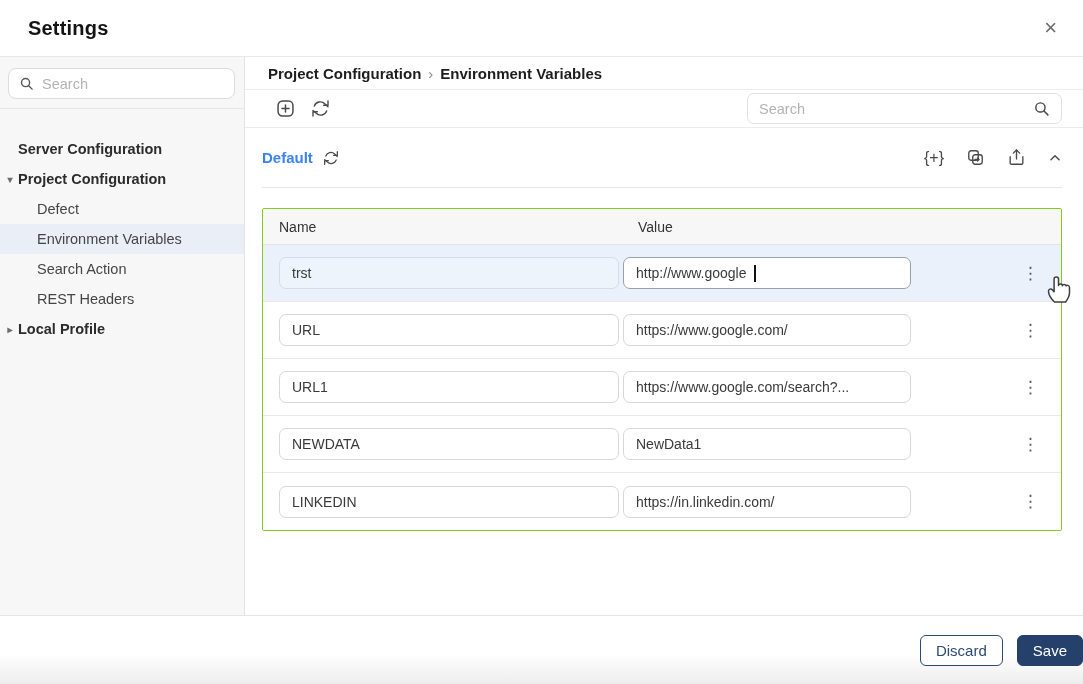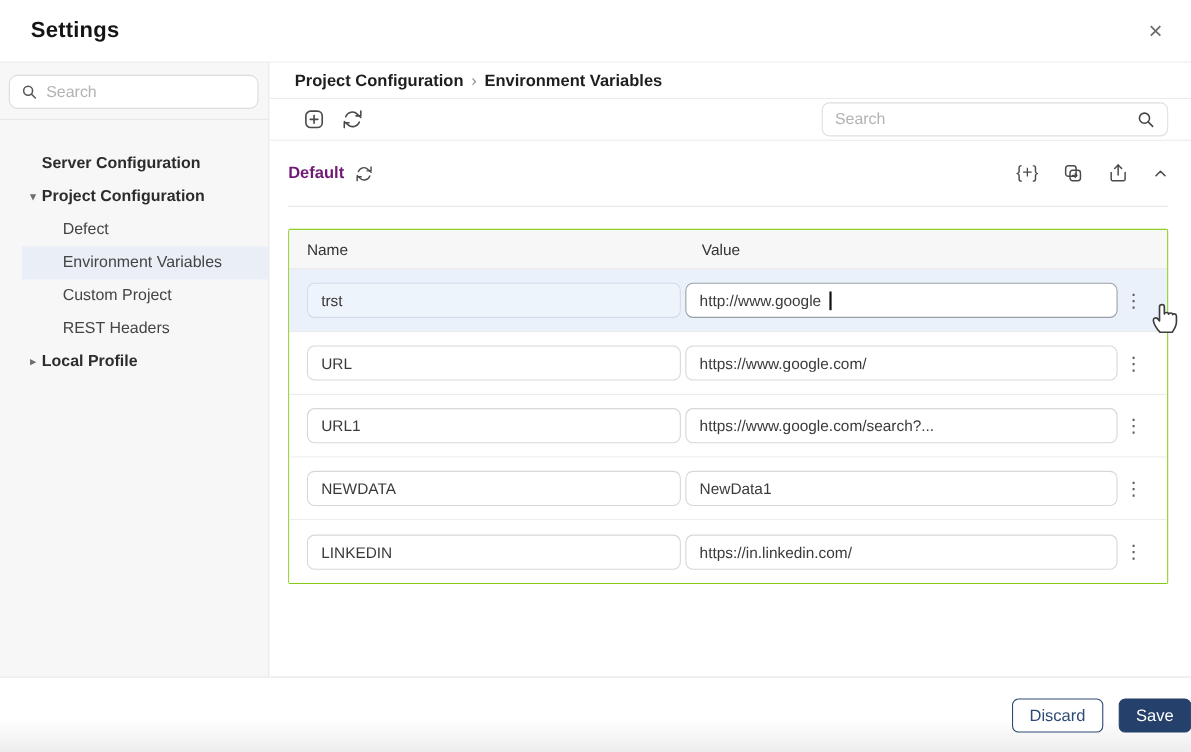--- a/index.html
+++ b/index.html
@@ -20,21 +20,21 @@
   .bod { flex:1 1 auto; display:flex; min-height:0; }
 
   
   .sb { width:245px; flex:0 0 245px; background:#f7f7f7; border-right:1px solid #e3e3e3; display:flex; flex-direction:column; }
   .sb-search-wrap { padding:11px 9px 9px 8px; border-bottom:1px solid #e5e5e5; }
   .sb-search { display:flex; align-items:center; gap:8px; background:#fff; border:1px solid #dcdcdc;
                border-radius:8px; height:31px; padding:0 10px; }
   .sb-search input { border:none; outline:none; flex:1; font-size:14.5px; font-family:inherit; color:#333; background:transparent; }
   .sb-search input::placeholder { color:#b3b3b3; }
   .sb-nav { padding-top:25px; }
-  .sb-item { height:30px; display:flex; align-items:center; font-size:14.5px; color:#454545; cursor:pointer; position:relative;margin-left:20px; }
+  .sb-item { height:30px; display:flex; align-items:center; font-size:14.5px; color:#454545; cursor:pointer; position:relative; }
   .sb-item .arrow { position:absolute; left:4px; width:12px; font-size:10px; color:#6d6d6d; text-align:center; }
   .sb-item.lvl0 { padding-left:18px; font-weight:bold; color:#2c2c2c; }
   .sb-item.lvl1 { padding-left:37px; }
   .sb-item.sel { background:#e9eef7; }
 
   
   .mn { flex:1 1 auto; display:flex; flex-direction:column; background:#fff; min-width:0; }
   .bc { height:33px; flex:0 0 33px; display:flex; align-items:center; gap:7px; padding-left:23px;
         border-bottom:1px solid #ececec; font-size:15px; font-weight:bold; color:#1e1e1e; }
   .bc-sep { color:#8a8a8a; font-weight:normal; font-size:15px; }
@@ -43,37 +43,37 @@
         border-bottom:1px solid #ececec; }
   .icon-btn { background:none; border:none; cursor:pointer; display:flex; align-items:center; justify-content:center; padding:0; color:#4a4a4a; }
   .tb .icon-btn { margin-right:15px; }
   .tb-search { margin-left:auto; width:315px; height:31px; border:1px solid #e0e0e0; border-radius:7px;
                display:flex; align-items:center; padding:0 11px; background:#fff; }
   .tb-search input { border:none; outline:none; flex:1; font-size:14.5px; font-family:inherit; color:#333; background:transparent; }
   .tb-search input::placeholder { color:#b3b3b3; }
 
   .content { flex:1 1 auto; padding:0 21px 0 17px; overflow:hidden; }
   .sect { height:60px; display:flex; align-items:center; border-bottom:1px solid #e5e5e5; }
-  .sect-title { font-size:15px; font-weight:bold; color:#701a75; margin-right:10px; }
+  .sect-title { font-size:15px; font-weight:bold; color:#3b82f6; margin-right:10px; }
   .sect-icons { margin-left:auto; display:flex; align-items:center; gap:22px; }
   .glyph-btn { background:none; border:none; cursor:pointer; font-size:16px; color:#4a4a4a; font-family:inherit; padding:0; }
 
   
   .tbl { margin-top:20px; border:1px solid #84cc16; border-radius:2px; background:#fff; }
   .thead { display:flex; align-items:center; height:36px; background:#f7f7f7; border-bottom:1px solid #e3e3e3;
            padding:0 16px; font-size:14px; color:#333; }
   .th-name { width:359px; }
   .th-value { flex:1; }
   .trow { display:flex; align-items:center; height:57px; padding:0 16px; border-bottom:1px solid #e9e9e9; background:#fff; }
   .trow:last-child { border-bottom:none; }
   .trow.active { background:#eaf1fb; }
   .cin { height:32px; border:1px solid #d7d7d7; border-radius:7px; padding:0 12px; font-size:14px;
          font-family:inherit; color:#3a3a3a; background:#fff; outline:none; }
   .cin.name { width:340px; margin-right:4px; }
-  .cin.value { width:393px; }
+  .cin.value { width:288px; }
   .trow.active .cin.name { background:#eef4fc; border-color:#d4dcea; }
   .vwrap { position:relative; display:inline-block; }
   .cin.focused { border-color:#9aa0a8; }
   .caret { position:absolute; top:8px; left:131px; width:1.5px; height:17px; background:#111; }
   .kebab { margin-left:auto; background:none; border:none; cursor:pointer; font-size:17px; color:#5a5a5a; line-height:1; padding:2px 6px; }
 
   
   .ftr { height:69px; flex:0 0 69px; border-top:1px solid #e5e5e5; display:flex; align-items:center; justify-content:flex-end;
          gap:14px; background:linear-gradient(#ffffff 55%, #ededed); }
   .btn { height:31px; border-radius:6px; font-size:15px; font-family:inherit; cursor:pointer; padding:0 15px; }
@@ -117,21 +117,21 @@
           <span class="arrow">▾</span>
           <span>Project Configuration</span>
         </div>
         <div class="sb-item lvl1">
           <span>Defect</span>
         </div>
         <div class="sb-item lvl1 sel">
           <span>Environment Variables</span>
         </div>
         <div class="sb-item lvl1">
-          <span>Custom Project</span>
+          <span>Search Action</span>
         </div>
         <div class="sb-item lvl1">
           <span>REST Headers</span>
         </div>
         <div class="sb-item lvl0">
           <span class="arrow">▸</span>
           <span>Local Profile</span>
         </div>
       </div>
     </div>

